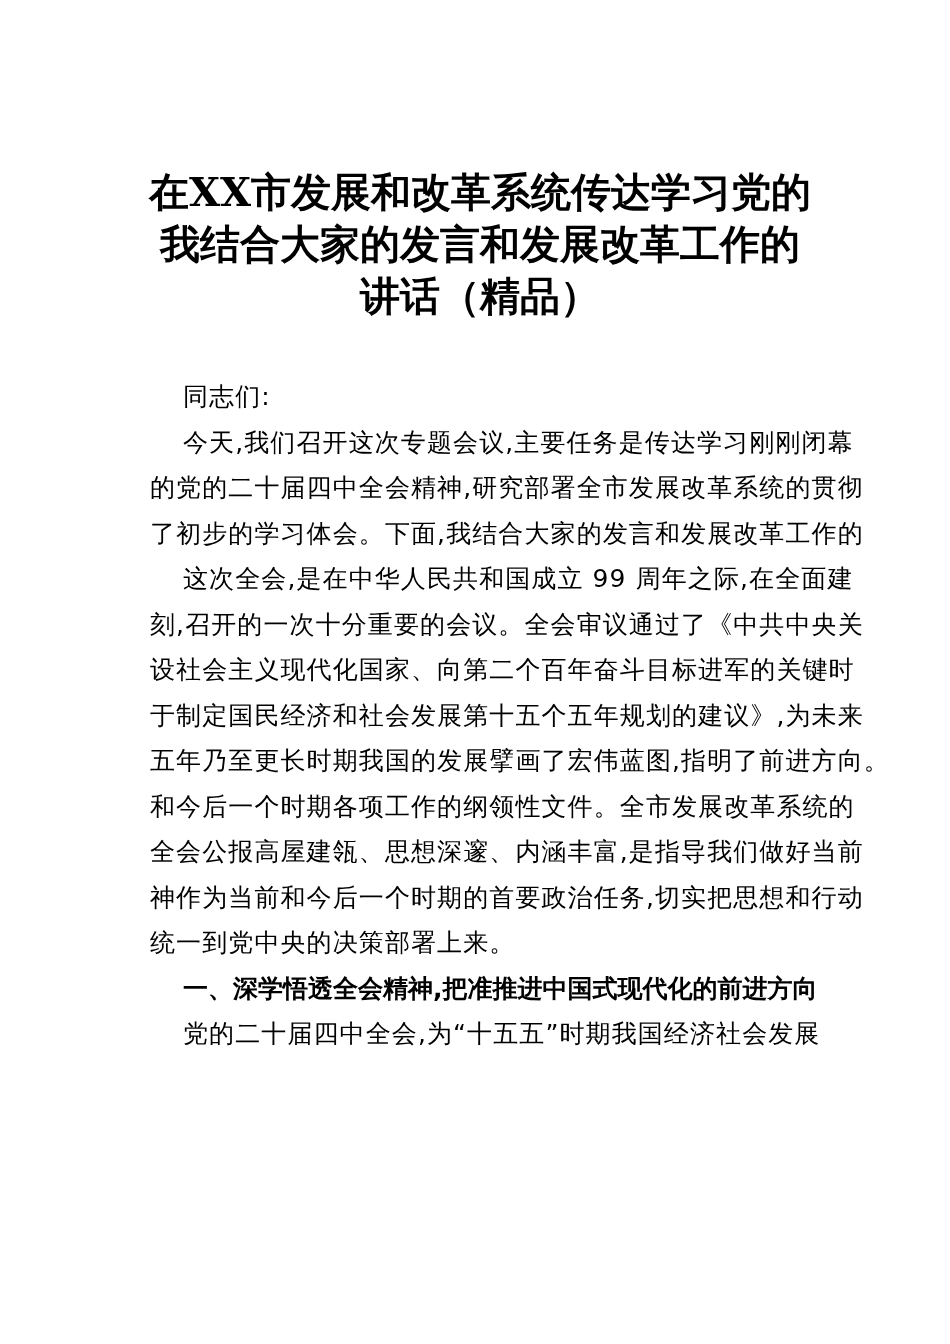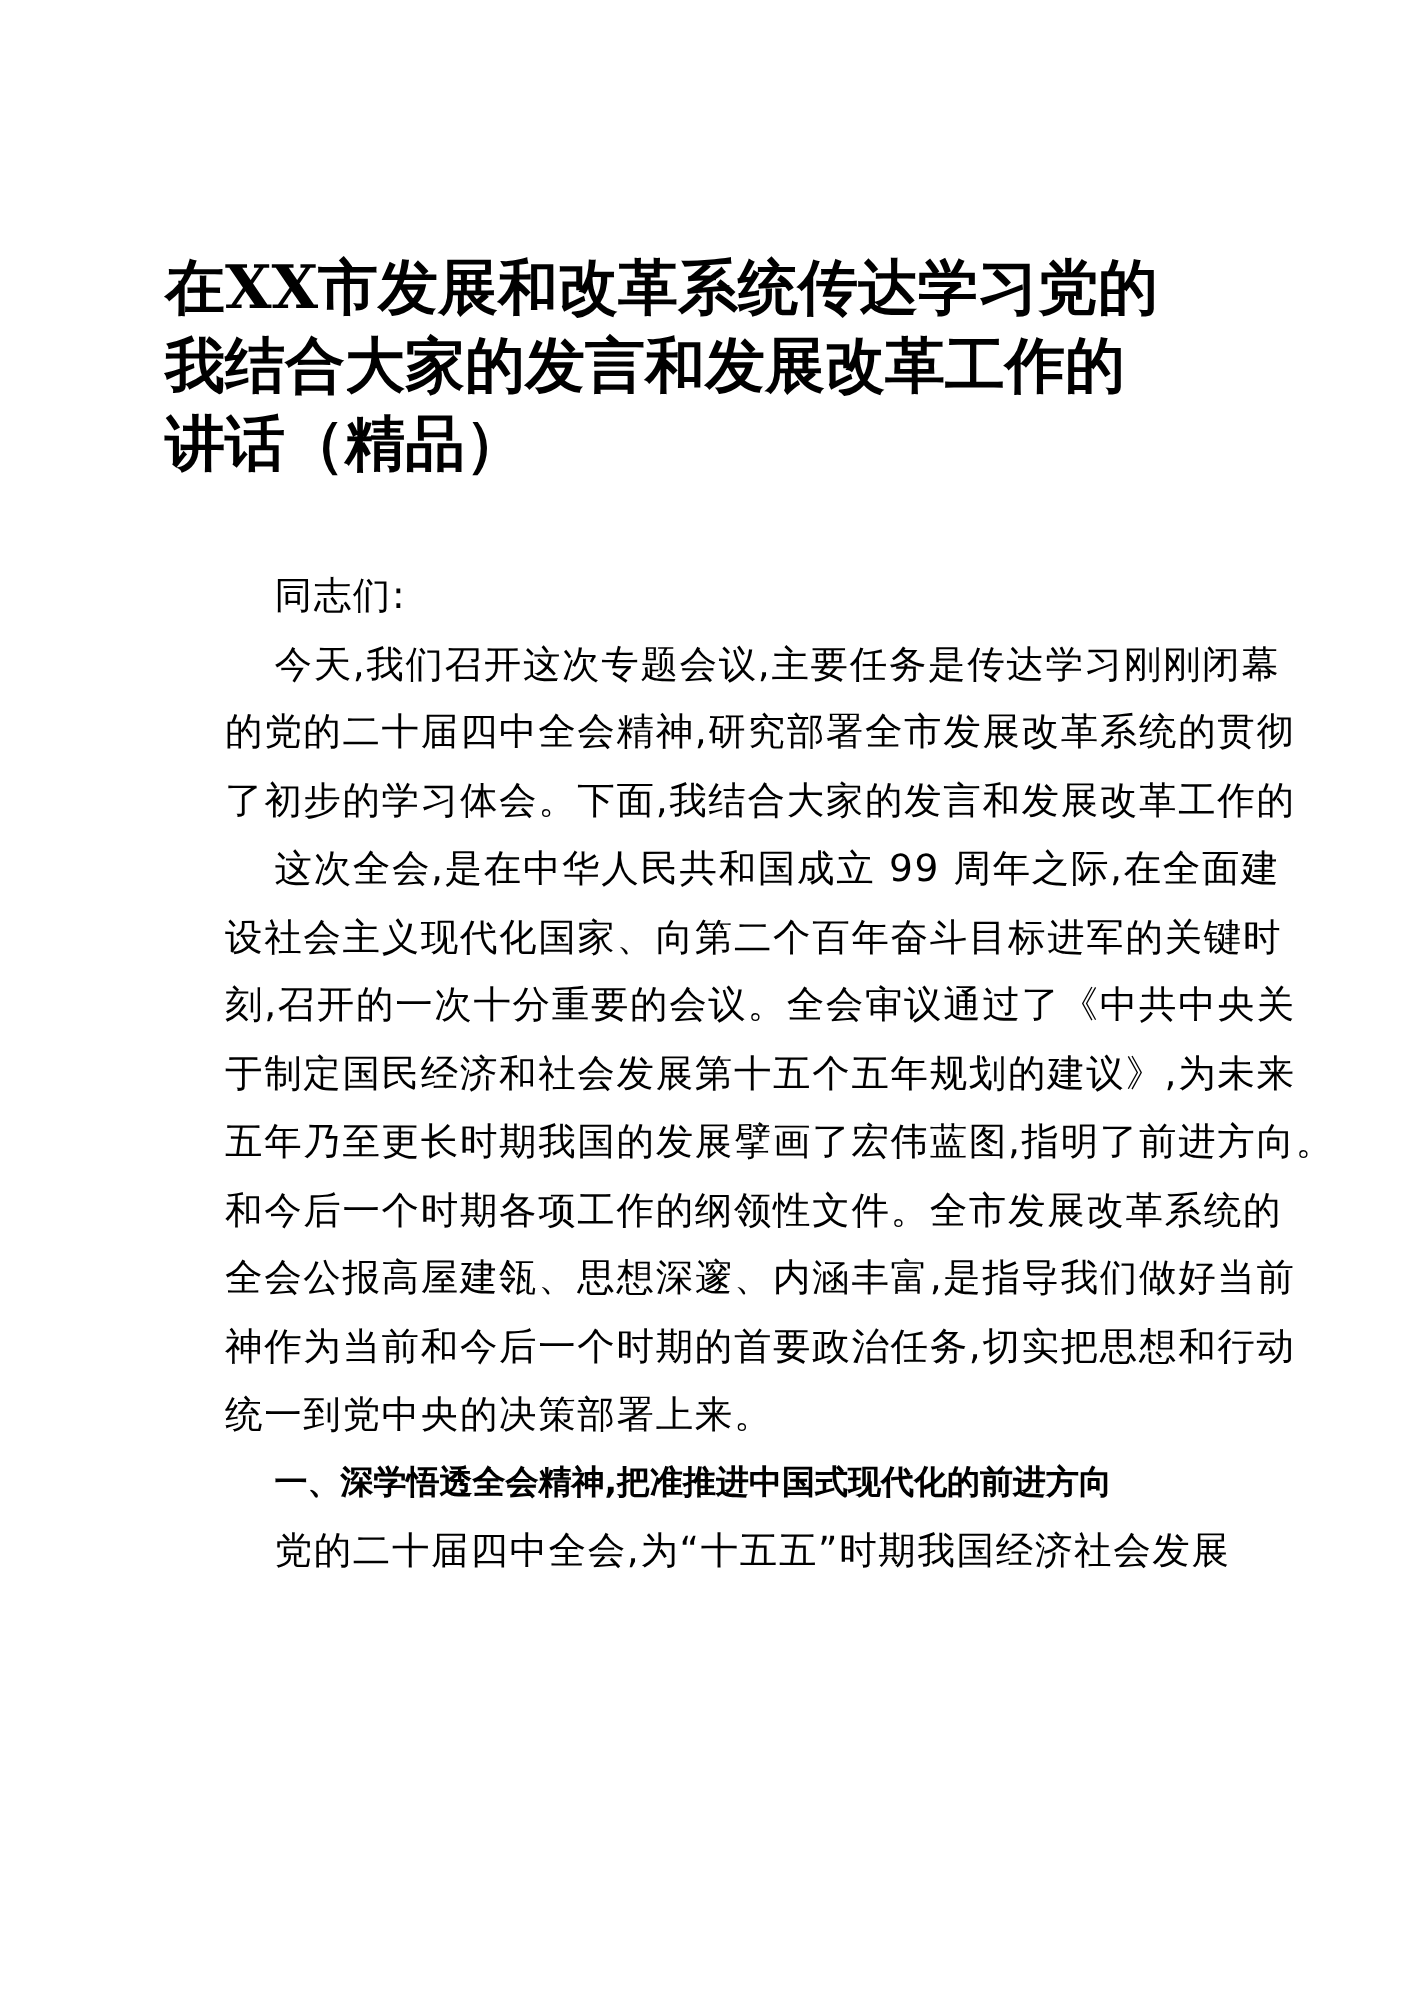--- a/index.html
+++ b/index.html
@@ -1,36 +1,36 @@
 <!DOCTYPE html>
 <html><head>
 <meta charset="utf-8">
 <style>
   html, body { margin: 0; padding: 0; background: #ffffff; }
   body { width: 950px; height: 1344px; position: relative; overflow: hidden; color: #000; }
   .page { position: absolute; left: 0; top: 0; width: 950px; height: 1344px; background: #fff; }
   .title {
     position: absolute; left: 110px; top: 166px; width: 740px;
-    text-align: left;
+    text-align: center;
     font-family: "DejaVu Serif", "Liberation Serif", serif;
     font-weight: bold; font-size: 40px; line-height: 52px;
     letter-spacing: 0px;
   }
   .title div { white-space: nowrap; }
   .body {
     position: absolute; left: 130px; top: 374px; width: 705px;
     font-family: "DejaVu Sans", "Liberation Sans", sans-serif;
     font-size: 25px; line-height: 45.5px;
     text-align: justify;
   }
   .line { white-space: nowrap; height: 45.5px; letter-spacing: 1.1px; margin-left: 20px; }
   .indent { padding-left: 33px; }
   .heading {
     font-family: "DejaVu Sans", "Liberation Sans", sans-serif;
-    font-weight: bold; font-size: 22px; letter-spacing: 0px;
+    font-weight: bold; font-size: 25px; letter-spacing: 0px;
   }
 </style>
 </head>
 <body>
 
 <div class="page">
 
   <div class="title">
     <div>在XX市发展和改革系统传达学习党的</div>
     <div>我结合大家的发言和发展改革工作的</div>
@@ -41,22 +41,22 @@
     <div class="line indent">同志们:</div>
 
     <div>
       <div class="line indent">今天,我们召开这次专题会议,主要任务是传达学习刚刚闭幕</div>
       <div class="line">的党的二十届四中全会精神,研究部署全市发展改革系统的贯彻</div>
       <div class="line">了初步的学习体会。下面,我结合大家的发言和发展改革工作的</div>
     </div>
 
     <div>
       <div class="line indent">这次全会,是在中华人民共和国成立 99 周年之际,在全面建</div>
+      <div class="line">刻,召开的一次十分重要的会议。全会审议通过了《中共中央关</div>
       <div class="line">设社会主义现代化国家、向第二个百年奋斗目标进军的关键时</div>
-      <div class="line">刻,召开的一次十分重要的会议。全会审议通过了《中共中央关</div>
       <div class="line">于制定国民经济和社会发展第十五个五年规划的建议》,为未来</div>
       <div class="line">五年乃至更长时期我国的发展擘画了宏伟蓝图,指明了前进方向。</div>
       <div class="line">和今后一个时期各项工作的纲领性文件。全市发展改革系统的</div>
       <div class="line">全会公报高屋建瓴、思想深邃、内涵丰富,是指导我们做好当前</div>
       <div class="line">神作为当前和今后一个时期的首要政治任务,切实把思想和行动</div>
       <div class="line">统一到党中央的决策部署上来。</div>
     </div>
 
     <div class="line indent heading">一、深学悟透全会精神,把准推进中国式现代化的前进方向</div>
 

